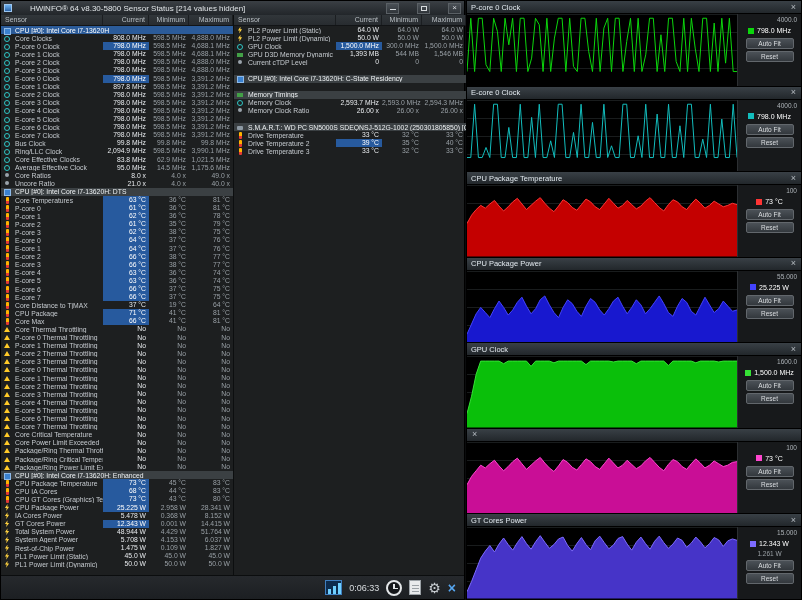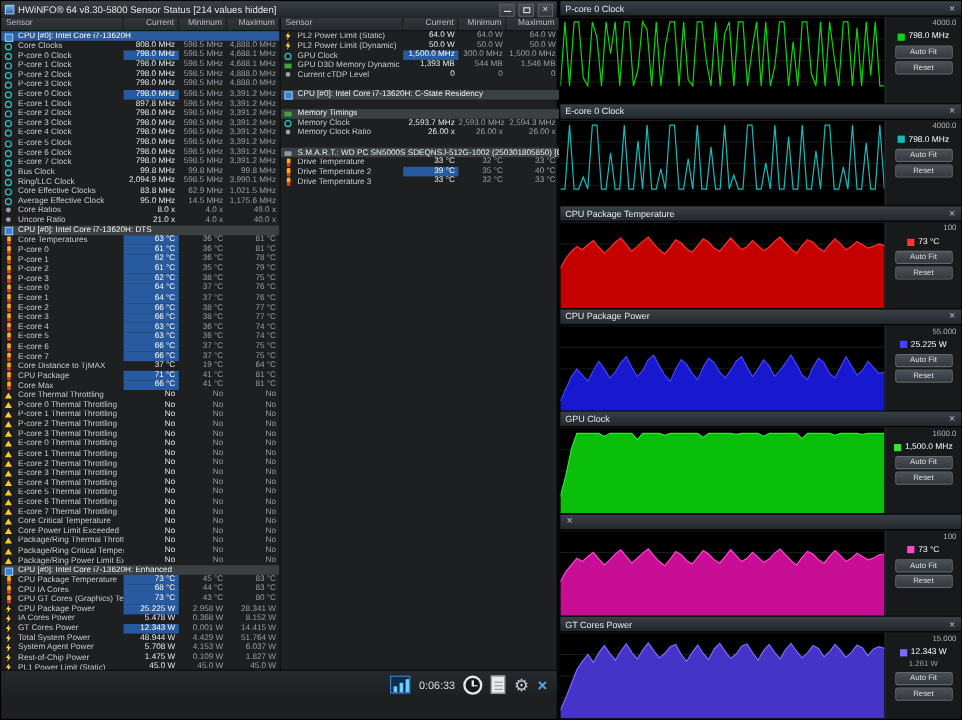--- a/index.html
+++ b/index.html
@@ -3,21 +3,21 @@
 <meta charset="utf-8">
 <style>
   * { box-sizing: border-box; margin: 0; padding: 0; }
   html,body { width:802px; height:600px; background:#0b0c0d; overflow:hidden;
               font-family:"Liberation Sans", sans-serif; }
 
   
   #sensor-window { position:absolute; left:0; top:0; width:465px; height:600px;
                    background:#1d1f20; border:1px solid #000; }
   .titlebar { height:14px; display:flex; align-items:center; padding:0 3px;
-              background:linear-gradient(#3a3f44,#22262a); color:#e2e6e9; font-size:8px; gap:3px; }
+              background:linear-gradient(#3a3f44,#22262a); color:#e2e6e9; font-size:8px; gap:18px; }
   .appicon { width:8px; height:8px; background:linear-gradient(#6fb2ef,#2a63a8); border:1px solid #9cc6f0; flex:0 0 8px; }
   .wtitle { flex:1; white-space:nowrap; overflow:hidden; }
   .wbtn { width:13px; height:11px; display:flex; align-items:center; justify-content:center;
           background:linear-gradient(#4a5056,#30353a); border:1px solid #5a6065; color:#d7dbde;
           font-size:8px; line-height:1; }
   .glyph-min { width:6px; border-bottom:1px solid #d7dbde; height:4px; display:block; }
   .glyph-max { width:6px; height:5px; border:1px solid #d7dbde; display:block; }
 
   .pane { position:absolute; top:14px; bottom:24px; overflow:hidden; }
   .pane-left { left:0; width:232px; }
@@ -56,21 +56,21 @@
                      border-bottom:5px solid #ffca28; }
   .ic-ratio::before { content:""; position:absolute; left:1px; top:1px; width:4px; height:4px;
                       background:#9aa3ab; border-radius:50%; }
   .ic-chip::before { content:""; position:absolute; left:0; top:1px; width:5px; height:5px;
                      background:#3b82d0; border:1px solid #8db9e8; }
   .ic-mem::before { content:""; position:absolute; left:0; top:2px; width:6px; height:4px; background:#43a047; }
   .ic-drive::before { content:""; position:absolute; left:0; top:2px; width:6px; height:4px;
                       background:#8d99a3; border-radius:1px; }
 
   
-  .statusbar { position:absolute; left:0; right:0; bottom:17px; height:24px;
+  .statusbar { position:absolute; left:0; right:0; bottom:0; height:24px;
                background:linear-gradient(#26292d,#1c1f22); border-top:1px solid #0b0d0e;
                display:flex; align-items:center; justify-content:flex-end; gap:7px; padding:0 8px; }
   .tb-time { color:#d8dcdf; font-size:9px; }
   .tb-graph { width:17px; height:15px; background:#0d2c4e; border:1px solid #3f7fc0;
               background-image:linear-gradient(#6fd0ff,#6fd0ff),linear-gradient(#6fd0ff,#6fd0ff),linear-gradient(#6fd0ff,#6fd0ff);
               background-size:3px 5px,3px 8px,3px 11px; background-position:2px bottom,7px bottom,12px bottom;
               background-repeat:no-repeat; }
   .tb-clock { width:16px; height:16px; border:2px solid #e4e7e9; border-radius:50%; position:relative; background:#15171a; }
   .tb-clock::before { content:""; position:absolute; left:5px; top:2px; width:1.5px; height:5px; background:#e4e7e9; }
   .tb-clock::after  { content:""; position:absolute; left:6px; top:6px; width:4px; height:1.5px; background:#e4e7e9; }

